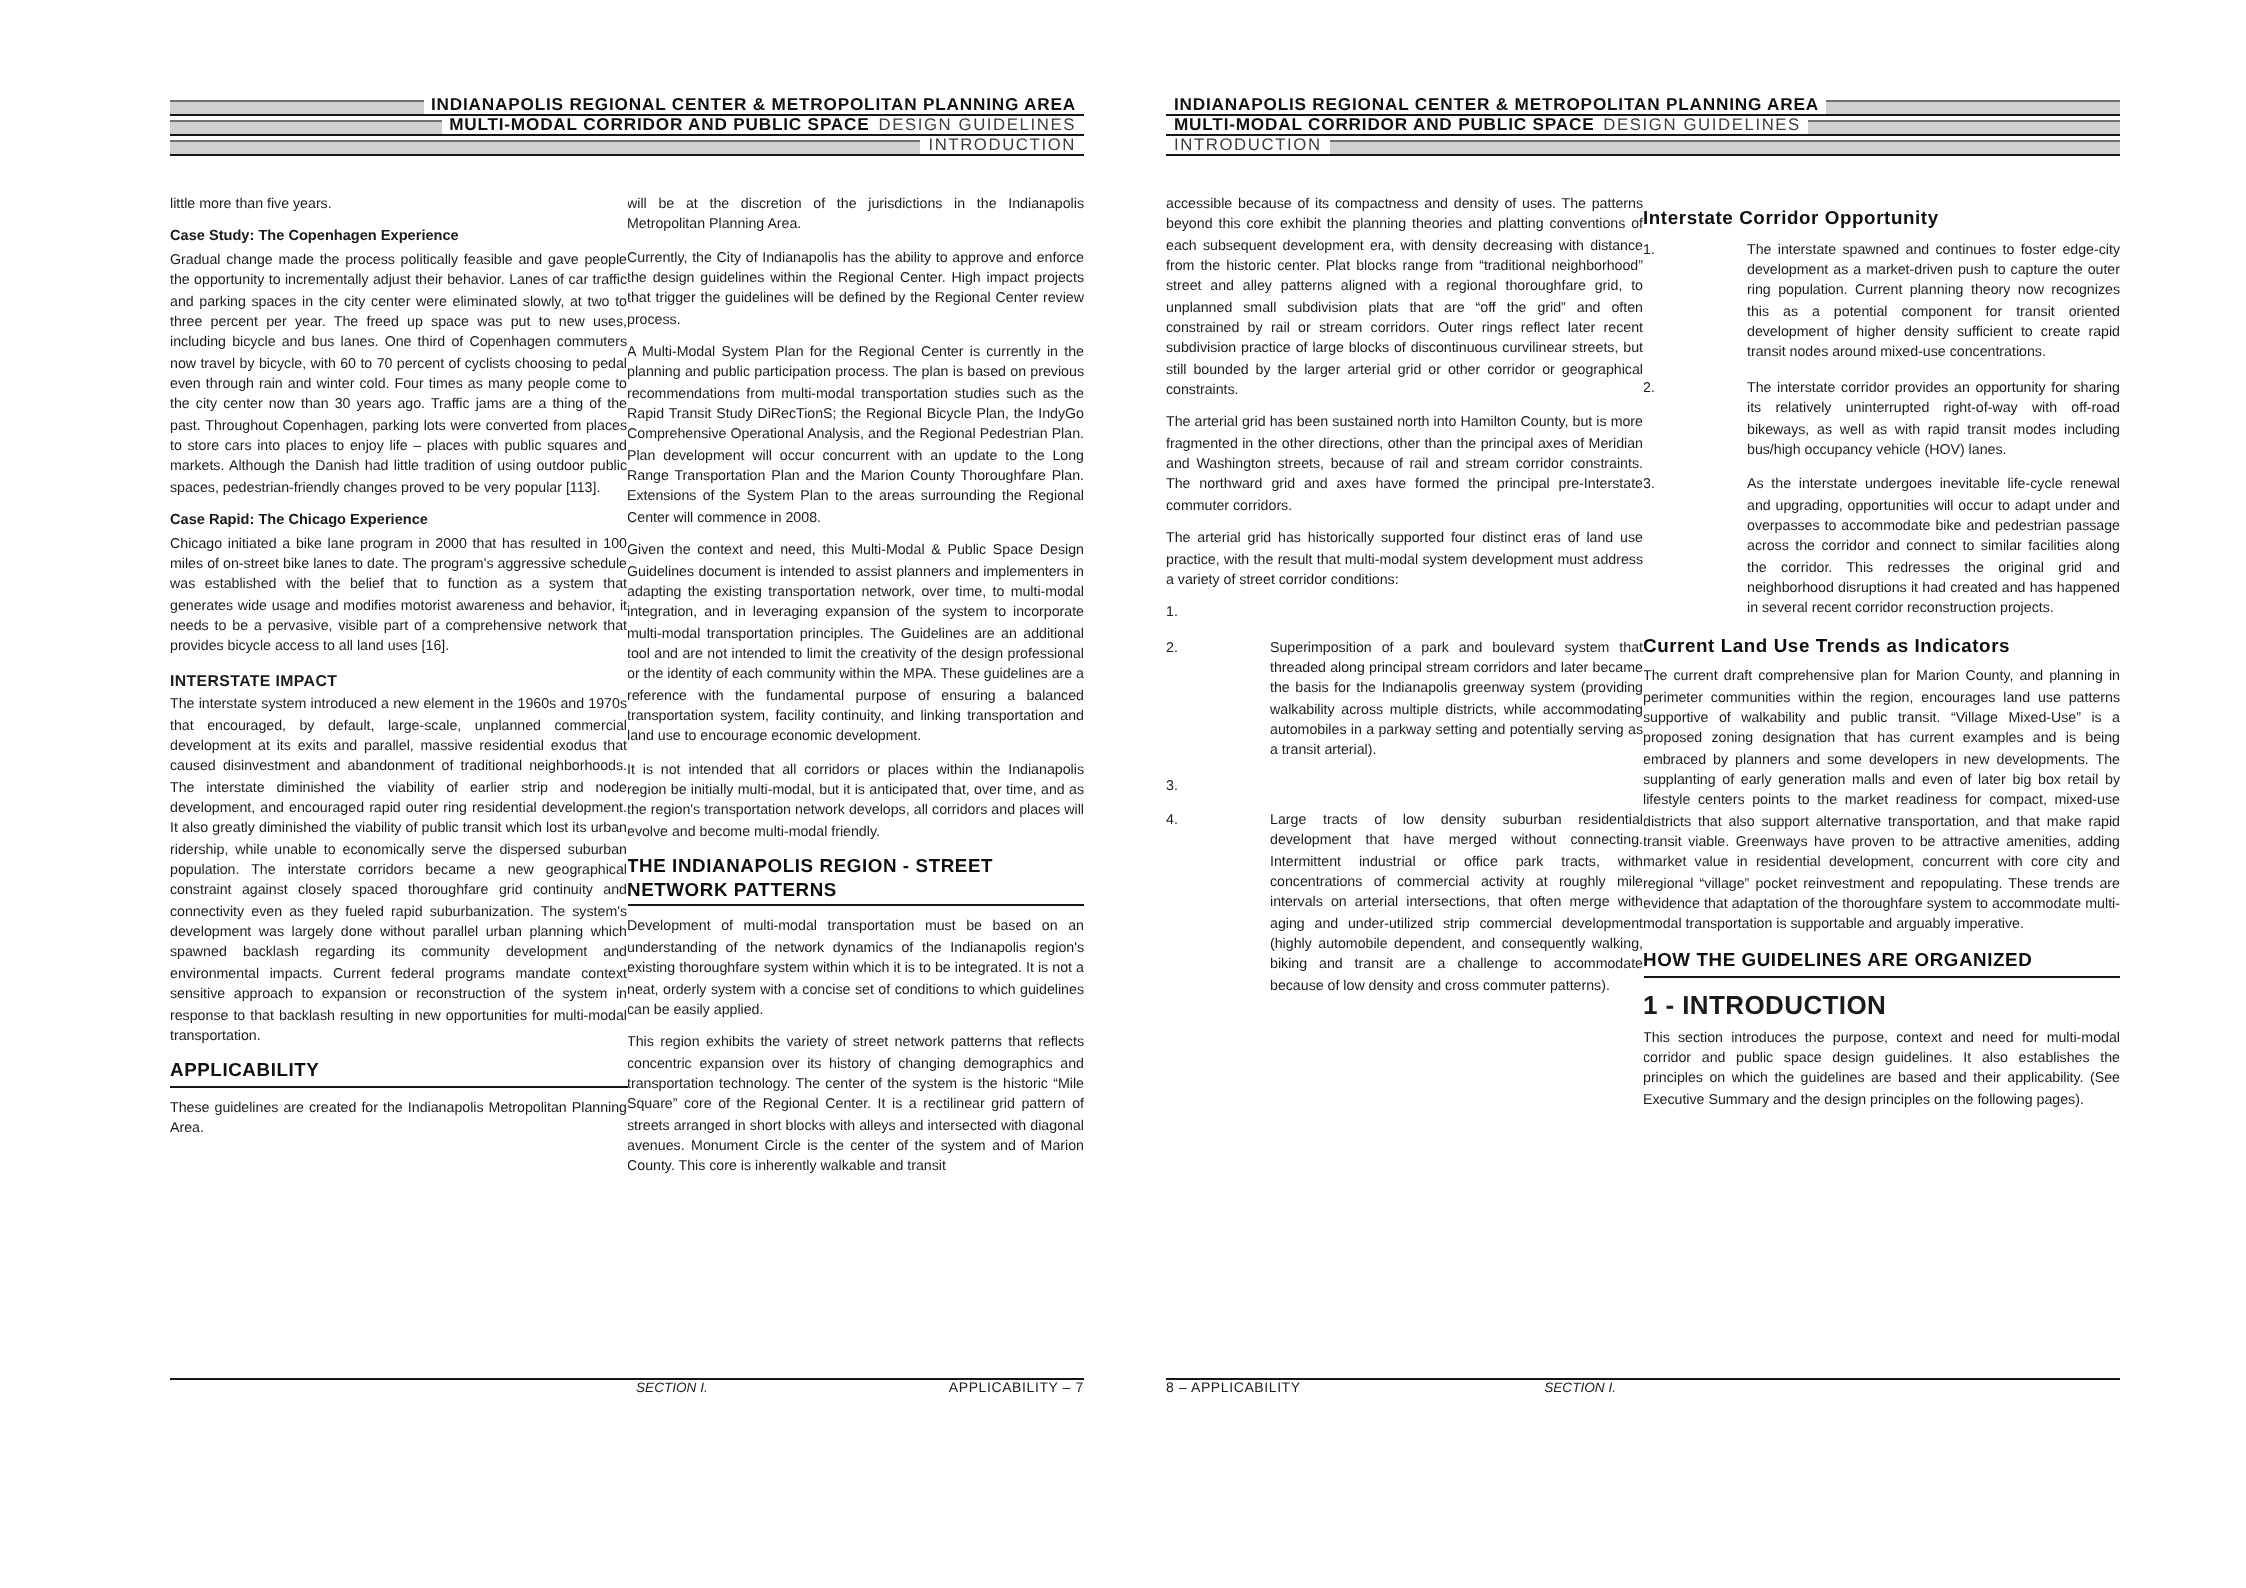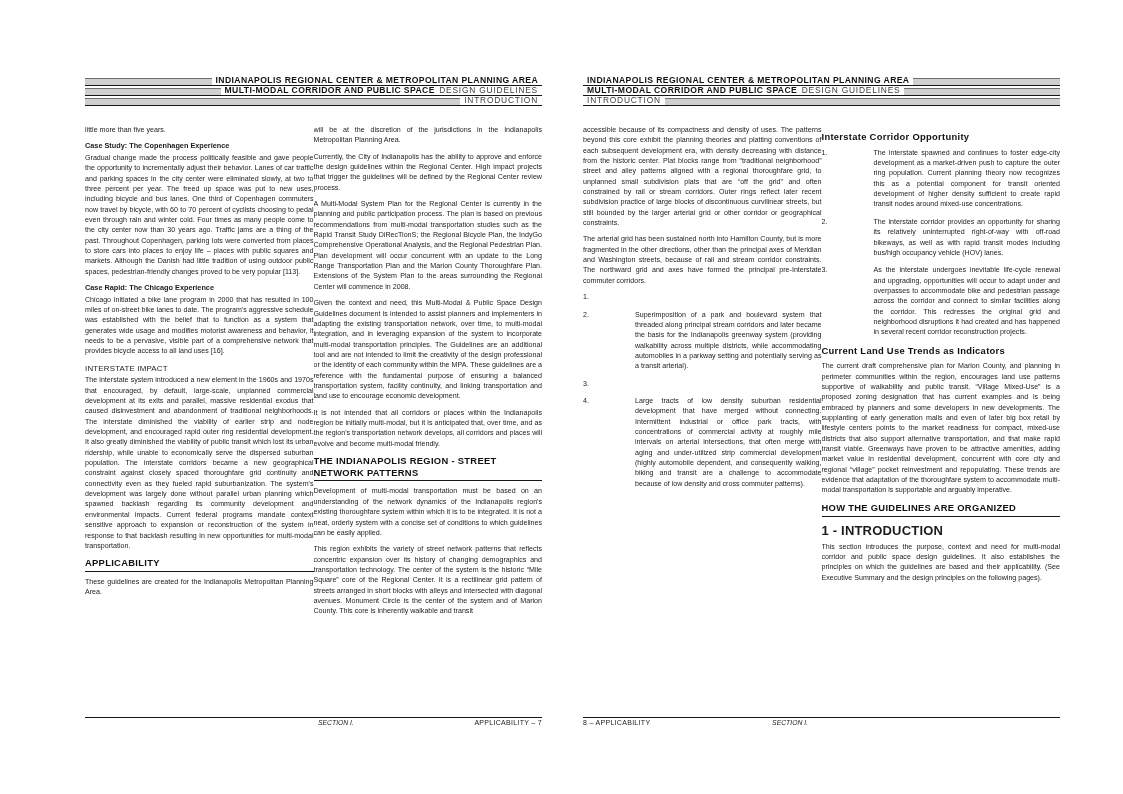--- a/index.html
+++ b/index.html
@@ -1,37 +1,37 @@
 <!DOCTYPE html>
 <html><head>
 <meta charset="utf-8">
 <style>
   html,body{margin:0;padding:0;background:#ffffff;}
   .canvas{position:relative;width:1123px;height:794px;background:#ffffff;overflow:hidden;
           font-family:"Liberation Sans", sans-serif;color:#1b1b1b;}
-  .page{position:absolute;top:48px;height:652px;background:#ffffff;margin-top:28px;}
+  .page{position:absolute;top:48px;height:652px;background:#ffffff;}
   .pg-left{left:85px;width:457px;}
   .pg-right{left:583px;width:477px;}
 
   
   .hdr{position:absolute;top:0;left:0;right:0;}
   .hdr-row{display:flex;align-items:flex-end;border-bottom:1px solid #161616;height:9px;}
   .pg-right .hdr-row{flex-direction:row-reverse;}
   .hdr-bar{flex:1;height:6px;background:#d0d0d0;border-top:1px solid #6f6f6f;}
   .hdr-txt{white-space:nowrap;padding:0 4px;line-height:9px;}
   .t-heavy{font-weight:bold;font-size:8.6px;letter-spacing:0.4px;color:#111;}
   .t-light{font-weight:normal;font-size:8.4px;letter-spacing:0.8px;color:#3c3c3c;}
 
   
   .page-body{position:absolute;top:49px;left:0;right:0;display:flex;}
   .col{flex:1;height:586px;overflow:hidden;font-size:7.1px;line-height:1.46;
        text-align:justify;color:#1b1b1b;}
   .para{margin:0 0 6px;}
   .bold-head{font-weight:bold;font-size:7.3px;margin:3px 0 1px;text-align:left;}
-  .caps-head{font-weight:normal;font-size:7.9px;margin:4px 0 1px;letter-spacing:0.2px;text-align:left;}
+  .caps-head{font-weight:bold;font-size:7.9px;margin:4px 0 1px;letter-spacing:0.2px;text-align:left;}
   .display-head{font-weight:bold;font-size:9.4px;letter-spacing:0.3px;margin:6px 0 5px;
                 line-height:1.25;text-align:left;color:#101010;}
   .display-head.underlined{border-bottom:1.5px solid #161616;padding-bottom:2px;}
   .subhead{font-weight:bold;font-size:13px;margin:1px 0 1px;letter-spacing:0.2px;text-align:left;}
   .list{margin:0 0 1px;}
   .li{display:flex;margin:0 0 7px;}
   .num{width:52px;flex-shrink:0;font-weight:normal;}
   .li-text{flex:1;text-align:justify;}
 
   
@@ -106,20 +106,21 @@
       <div class="hdr-row">
         <div class="hdr-bar"></div>
         <div class="hdr-txt t-light">INTRODUCTION</div>
       </div>
     </div>
 
     <div class="page-body">
       <div class="col">
           <div class="para">accessible because of its compactness and density of uses. The patterns beyond this core exhibit the planning theories and platting conventions of each subsequent development era, with density decreasing with distance from the historic center. Plat blocks range from “traditional neighborhood” street and alley patterns aligned with a regional thoroughfare grid, to unplanned small subdivision plats that are “off the grid” and often constrained by rail or stream corridors. Outer rings reflect later recent subdivision practice of large blocks of discontinuous curvilinear streets, but still bounded by the larger arterial grid or other corridor or geographical constraints.</div>
           <div class="para">The arterial grid has been sustained north into Hamilton County, but is more fragmented in the other directions, other than the principal axes of Meridian and Washington streets, because of rail and stream corridor constraints. The northward grid and axes have formed the principal pre-Interstate commuter corridors.</div>
+          <div class="para">The arterial grid has historically supported four distinct eras of land use practice, with the result that multi-modal system development must address a variety of street corridor conditions:</div>
           <div class="list">
             <div class="li">
               <span class="num">1.</span>
             </div>
             <div class="li">
               <span class="num">2.</span>
               <span class="li-text">Superimposition of a park and boulevard system that threaded along principal stream corridors and later became the basis for the Indianapolis greenway system (providing walkability across multiple districts, while accommodating automobiles in a parkway setting and potentially serving as a transit arterial).</span>
             </div>
             <div class="li">
               <span class="num">3.</span>

